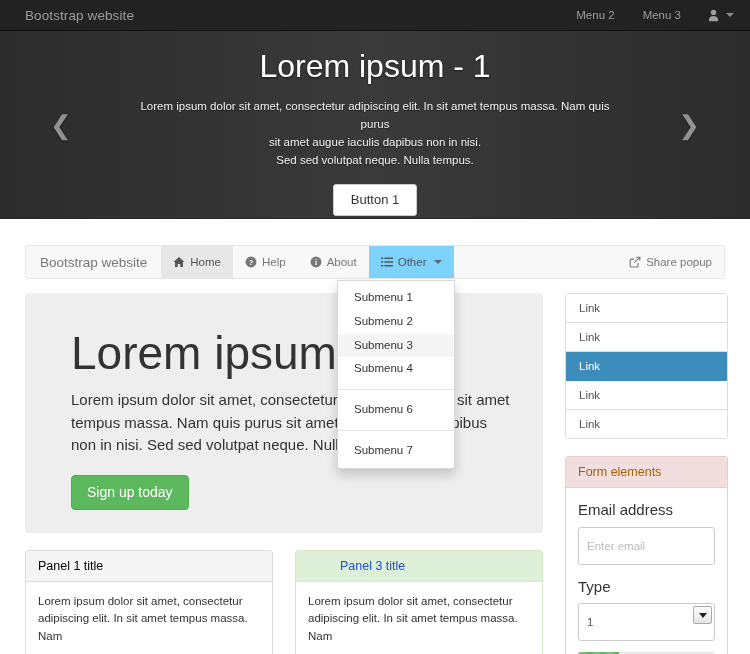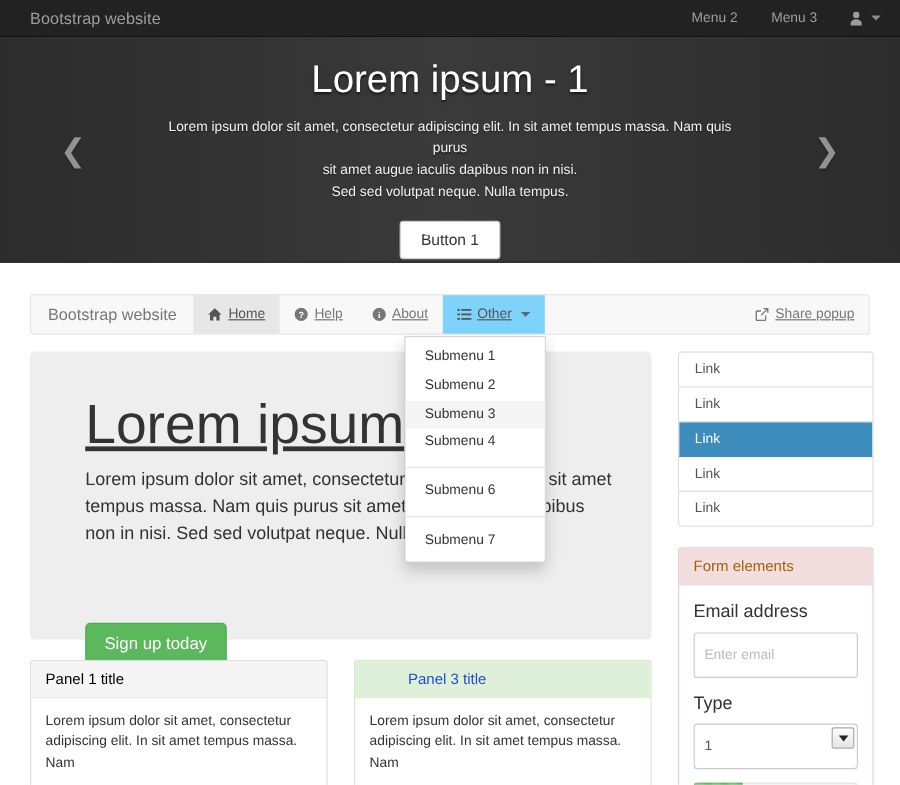--- a/index.html
+++ b/index.html
@@ -154,21 +154,20 @@
     color: #777777;
     white-space: nowrap;
   }
   .nb-item {
     display: flex; align-items: center; gap: 5px;
     padding: 0 12px;
     font-size: 11.5px;
     color: #777777;
     white-space: nowrap;
     position: relative;
-    text-decoration: underline;
   }
   .nb-item.active { background: #e7e7e7; color: #555555; }
   .nb-item.open { background: #7dd3fc; color: #555555; }
   .nb-right { margin-left: auto; display: flex; align-items: stretch; }
 
   
   .ico { display: inline-flex; align-items: center; justify-content: center; }
   .ico svg { display: block; }
 
   
@@ -212,38 +211,36 @@
     padding: 36px 30px 38px 46px;
     height: 240px;
   }
   .jumbo-title {
     font-size: 46px;
     font-weight: normal;
     margin: 0 0 12px 0;
     line-height: 1.05;
     color: #333333;
     white-space: nowrap;
-    text-decoration: underline;
   }
   .jumbo-text {
     font-size: 15px;
     line-height: 1.5;
     color: #333333;
     margin: 0 0 18px 0;
   }
   .btn-success {
     display: inline-block;
     background: #5cb85c;
     border: 1px solid #4cae4c;
     color: #ffffff;
     border-radius: 4px;
     padding: 9px 15px;
     font-size: 14px;
     line-height: 1.1;
-    margin-top: 44px;
   }
 
   
   .list-group {
     border-radius: 3px;
     overflow: hidden;
     border: 1px solid #dddddd;
     background: #fff;
   }
   .list-group-item {

